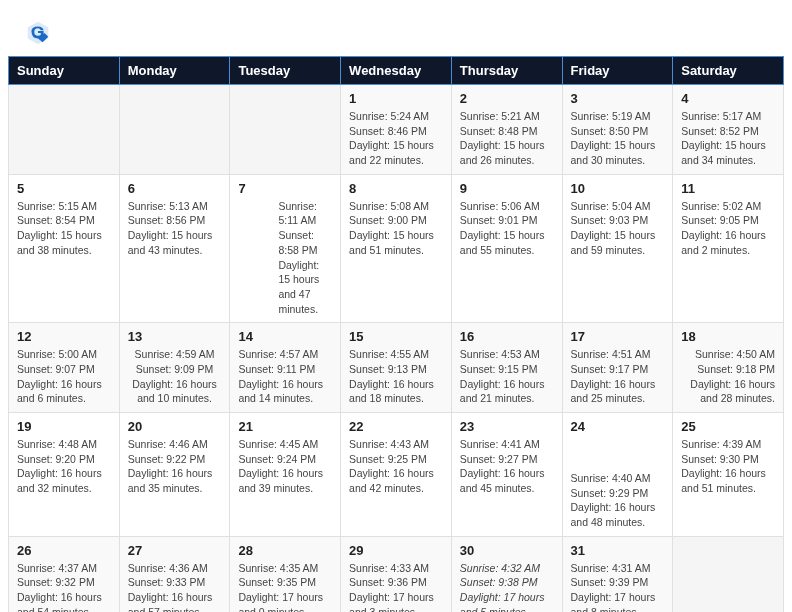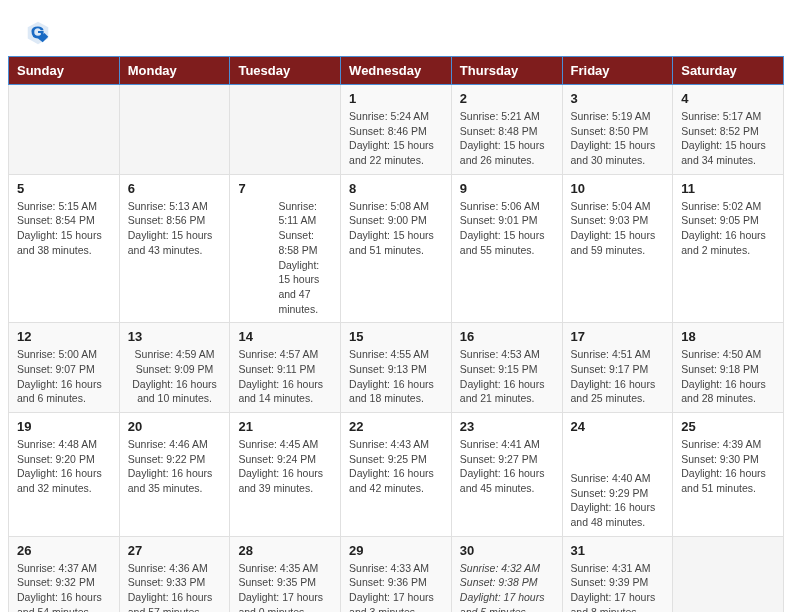--- a/index.html
+++ b/index.html
@@ -58,21 +58,21 @@
       margin-top: 4px;
     }
 
     table {
       width: calc(100% - 16px);
       margin: 0 8px 8px 8px;
       border-collapse: collapse;
     }
 
     thead tr {
-      background-color: #7f1d1d;
+      background-color: #0f172a;
     }
 
     thead th {
       color: white;
       font-size: 13px;
       font-weight: bold;
       padding: 6px 8px;
       text-align: left;
       border: 1px solid #4a8dd5;
     }
@@ -270,21 +270,21 @@
         </td>
         <td>
           <span class="day-number">17</span>
           <div class="cell-content" style="white-space: pre-line;">Sunrise: 4:51 AM
 Sunset: 9:17 PM
 Daylight: 16 hours
 and 25 minutes.</div>
         </td>
         <td>
           <span class="day-number">18</span>
-          <div class="cell-content" style="white-space: pre-line;">Sunrise: 4:50 AM
+          <div class="cell-content" style="white-space: pre-line; text-align: right;">Sunrise: 4:50 AM
 Sunset: 9:18 PM
 Daylight: 16 hours
 and 28 minutes.</div>
         </td>
       </tr>
       <tr>
         <td>
           <span class="day-number">19</span>
           <div class="cell-content" style="white-space: pre-line;">Sunrise: 4:48 AM
 Sunset: 9:20 PM

